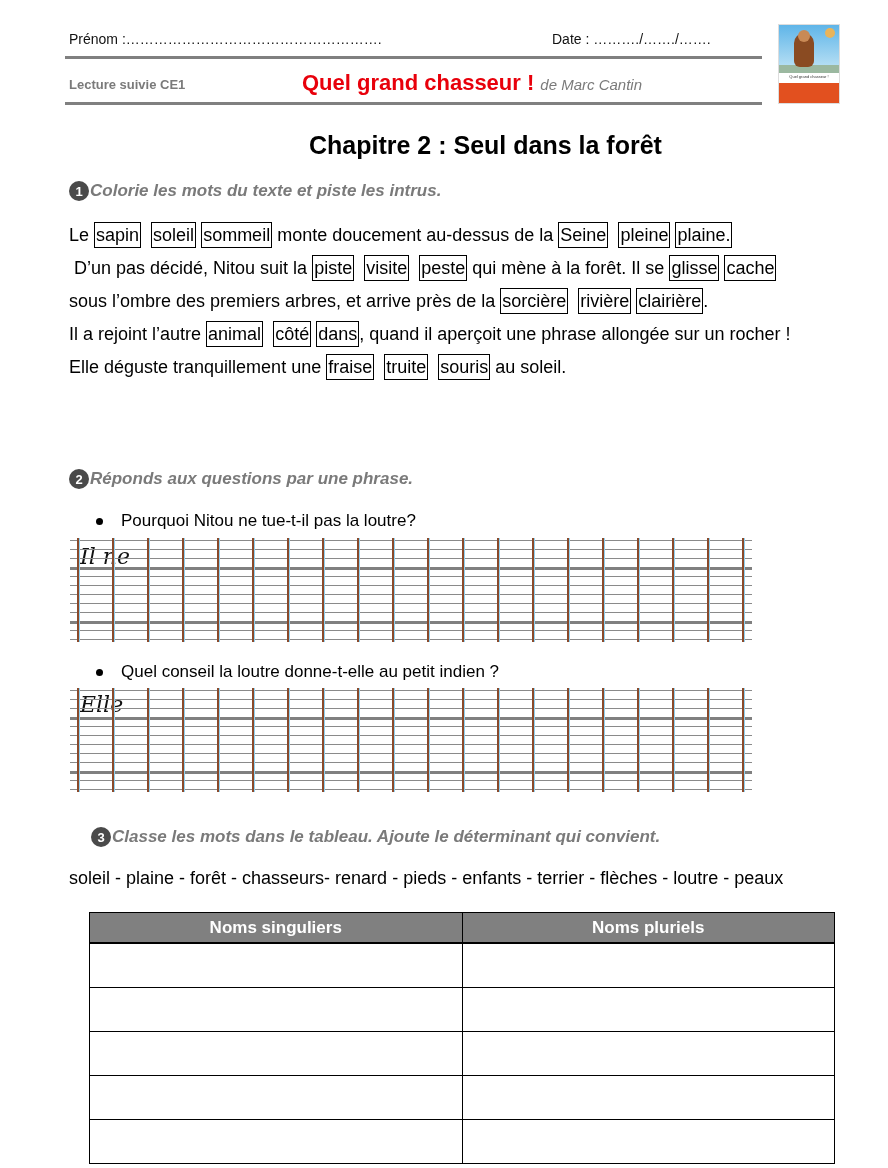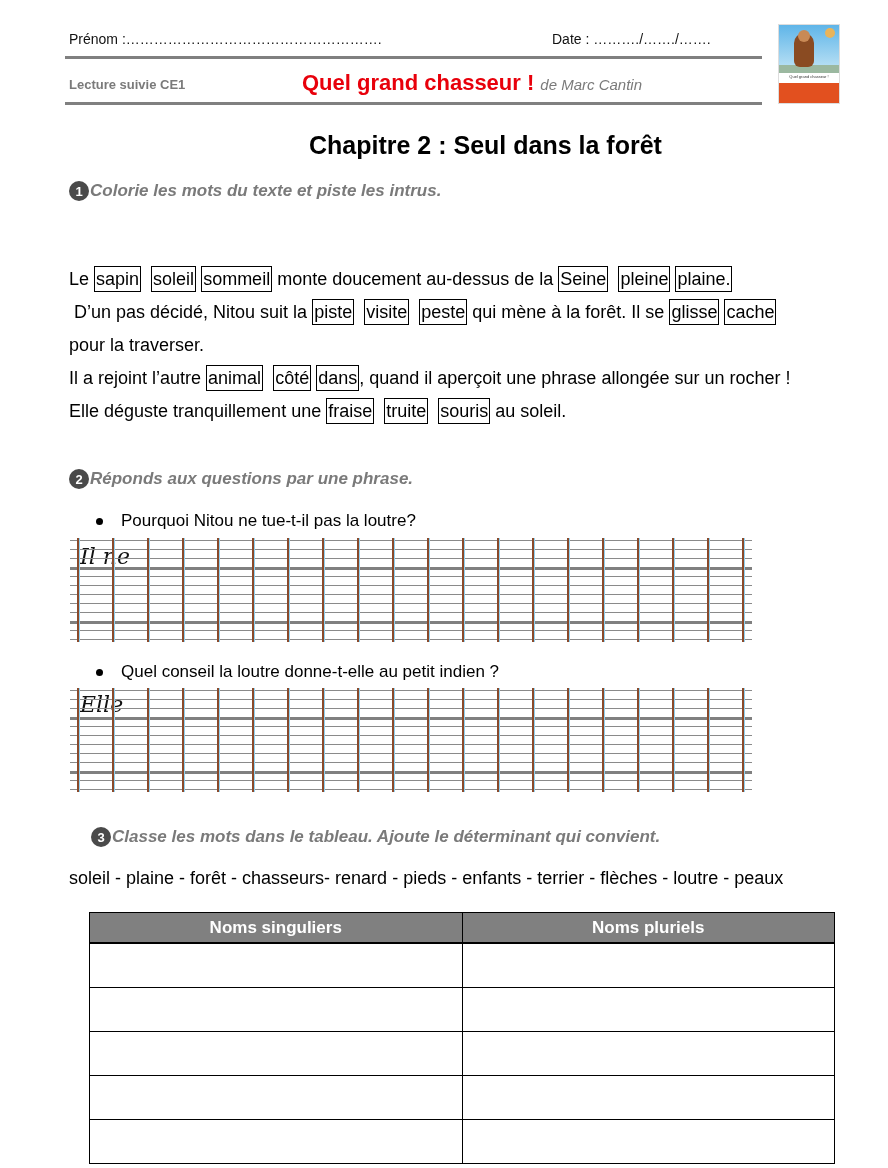--- a/index.html
+++ b/index.html
@@ -78,24 +78,24 @@
   <div class="caption">Quel grand chasseur !</div>
   <div class="band"></div>
 </div>
 
 <div class="abs chapter" style="left:309px; top:131px;">Chapitre 2 : Seul dans la forêt</div>
 
 <div class="abs exo" style="left:69px; top:181px;">
   <span class="num">1</span>
   <span>Colorie les mots du texte et piste les intrus.</span>
 </div>
-<div class="abs para" id="ex1-text" style="top:219px;margin-top:44px;">
+<div class="abs para" id="ex1-text" style="top:219px;">
     <div class="line"><span style="white-space: pre;">Le </span><span class="box">sapin</span><span style="white-space: pre;">  </span><span class="box">soleil</span><span style="white-space: pre;"> </span><span class="box">sommeil</span><span style="white-space: pre;"> monte doucement au-dessus de la </span><span class="box">Seine</span><span style="white-space: pre;">  </span><span class="box">pleine</span><span style="white-space: pre;"> </span><span class="box">plaine.</span></div>
     <div class="line"><span style="white-space: pre;"> D’un pas décidé, Nitou suit la </span><span class="box">piste</span><span style="white-space: pre;">  </span><span class="box">visite</span><span style="white-space: pre;">  </span><span class="box">peste</span><span style="white-space: pre;"> qui mène à la forêt. Il se </span><span class="box">glisse</span><span style="white-space: pre;"> </span><span class="box">cache</span></div>
-    <div class="line"><span style="white-space: pre;">pour la traverser.</span></div>
+    <div class="line"><span style="white-space: pre;">sous l’ombre des premiers arbres, et arrive près de la </span><span class="box">sorcière</span><span style="white-space: pre;">  </span><span class="box">rivière</span><span style="white-space: pre;"> </span><span class="box">clairière</span><span style="white-space: pre;">.</span></div>
     <div class="line"><span style="white-space: pre;">Il a rejoint l’autre </span><span class="box">animal</span><span style="white-space: pre;">  </span><span class="box">côté</span><span style="white-space: pre;"> </span><span class="box">dans</span><span style="white-space: pre;">, quand il aperçoit une phrase allongée sur un rocher !</span></div>
     <div class="line"><span style="white-space: pre;">Elle déguste tranquillement une </span><span class="box">fraise</span><span style="white-space: pre;">  </span><span class="box">truite</span><span style="white-space: pre;">  </span><span class="box">souris</span><span style="white-space: pre;"> au soleil.</span></div>
   </div>
 
 <div class="abs exo" style="left:69px; top:469px;">
   <span class="num">2</span>
   <span>Réponds aux questions par une phrase.</span>
 </div>
 
 <div class="abs question" style="left:96px; top:511px;">

